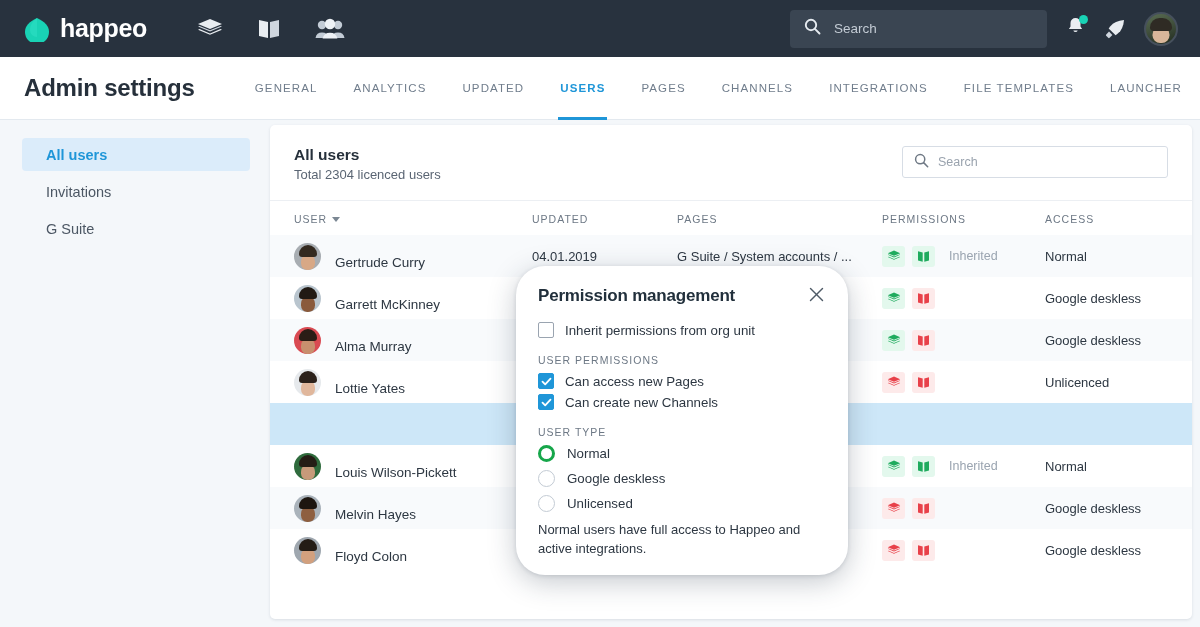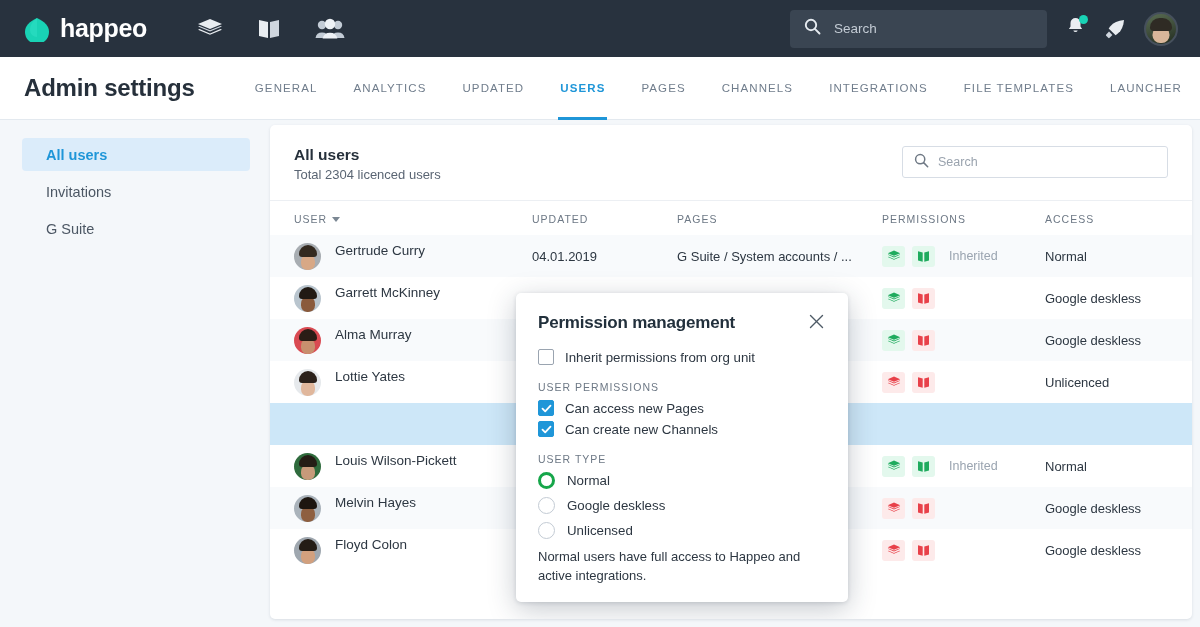--- a/index.html
+++ b/index.html
@@ -121,21 +121,21 @@
   .col-perm   { width: 163px; flex: none; }
   .col-access { flex: 1; }
 
   .row {
     display: flex; align-items: center; height: 42px; padding: 0 24px;
     font-size: 13.5px; color: #2d3742;
   }
   .row.alt { background: #f8fafc; }
   .row.sel { background: #cde7f8; flex-direction: column; }
   .row.sel .uname { color: #1f96d8; font-weight: bold; }
-  .uname { display: flex; align-items: flex-start; gap: 14px; }
+  .uname { display: flex; align-items: flex-end; gap: 14px; }
   .av {
     width: 27px; height: 27px; border-radius: 50%; flex: none;
     position: relative; overflow: hidden;
   }
   .av::before {
     content: ""; position: absolute; left: 50%; top: 46%; transform: translateX(-50%);
     width: 14px; height: 15px; border-radius: 50% 50% 42% 42%;
   }
   .av::after {
     content: ""; position: absolute; left: 50%; top: 12%; transform: translateX(-50%);
@@ -533,21 +533,21 @@
   <path d="M1 1.3 L5.7 2.4 L5.7 11.7 L1 10.6 Z" fill="#e8414a"></path>
   <path d="M12 1.3 L7.3 2.4 L7.3 11.7 L12 10.6 Z" fill="#e8414a"></path>
                 </svg>
               </span>
        <span class="inherited"></span>
      </div>
      <div class="col-access access">Google deskless</div>
           </div>
         </div>
 
-      <div class="modal" style="left:246px; top:168px;">
+      <div class="modal" style="left:246px; top:141px;border-radius:29px;">
         <div class="modal-head">
           <div class="modal-title">Permission management</div>
           <div class="modal-close">
             <svg width="15" height="15" viewBox="0 0 15 15">
               <line x1="1.5" y1="1.5" x2="13.5" y2="13.5" stroke="#4e5a66" stroke-width="1.4" stroke-linecap="round"></line>
               <line x1="13.5" y1="1.5" x2="1.5" y2="13.5" stroke="#4e5a66" stroke-width="1.4" stroke-linecap="round"></line>
             </svg>
           </div>
         </div>
 

